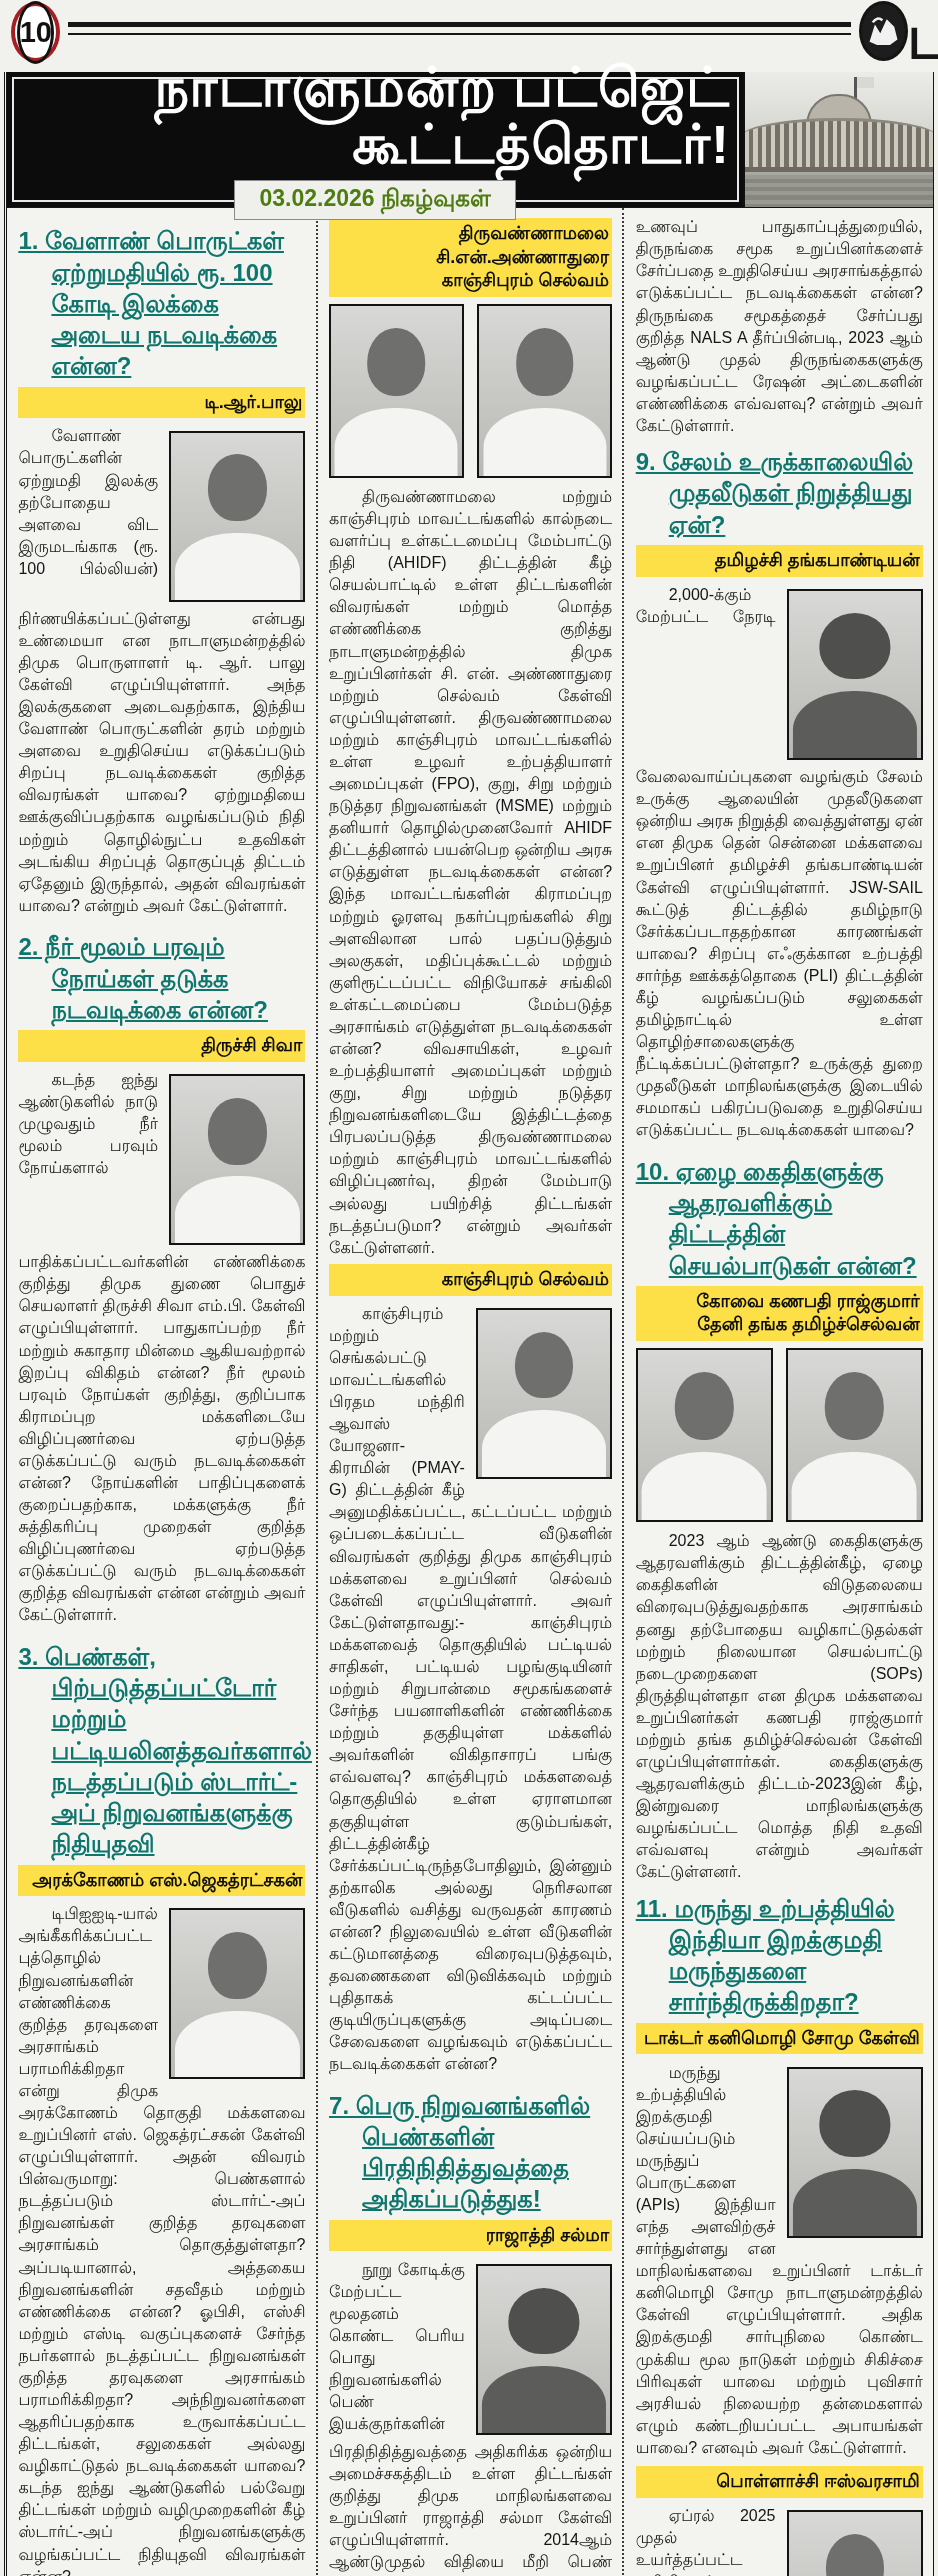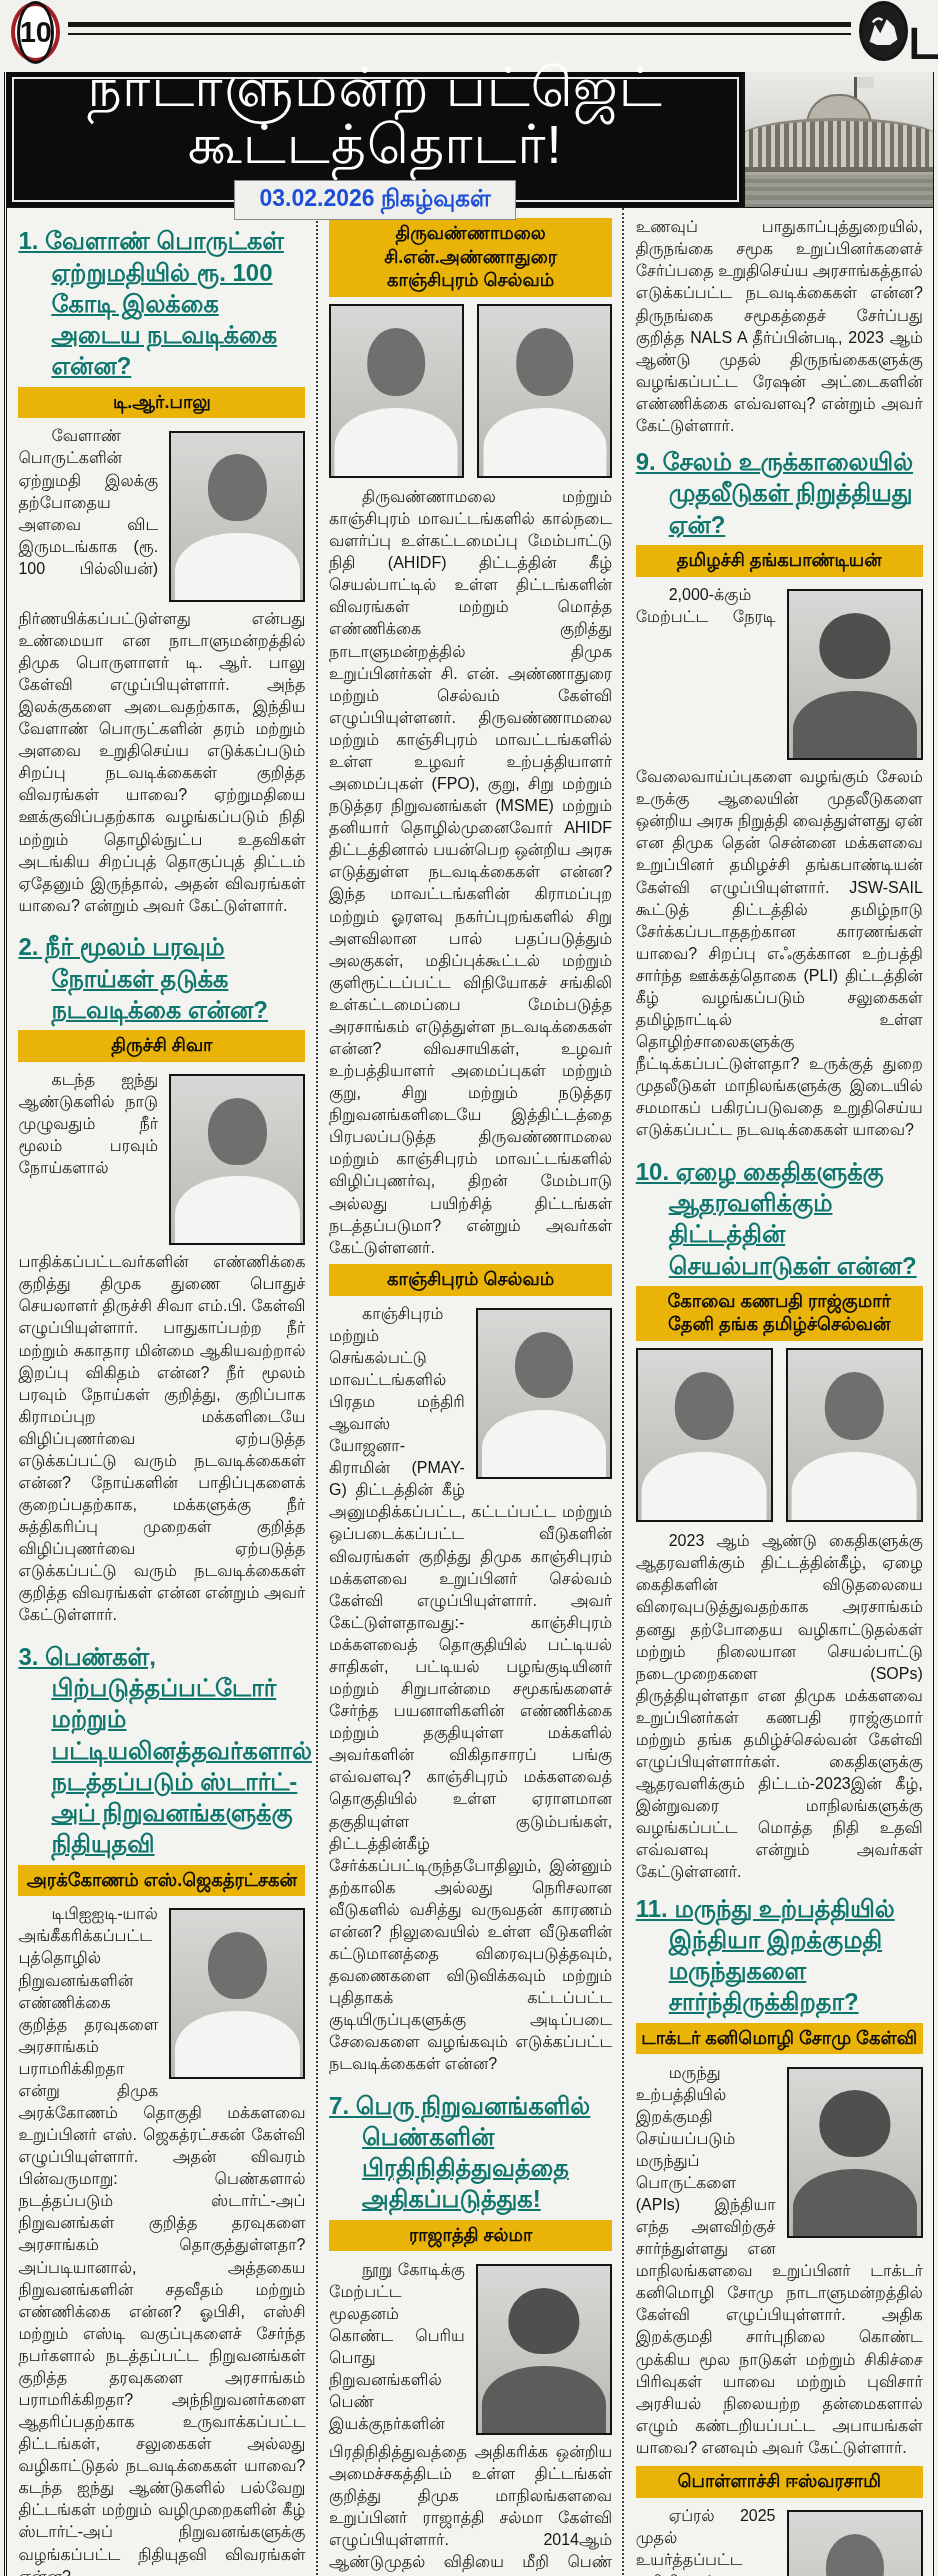--- a/index.html
+++ b/index.html
@@ -38,25 +38,25 @@
     background:#f3f3f0;
   }
   
   .banner{display:flex;height:135px;border-bottom:1.5px solid #151515;}
   .banner-black{
     flex:1;background:#0c0c0c;position:relative;display:flex;flex-direction:column;
     align-items:center;justify-content:center;
   }
   .banner-black::before{content:'';position:absolute;inset:4.6px;border:2.1px solid #e9e9e9;}
   .headline{
-    color:#fff;font-weight:normal;font-size:54px;line-height:1.05;letter-spacing:1px;
-    text-align:center;padding:0 13px;z-index:1;
+    color:#fff;font-weight:bold;font-size:54px;line-height:1.05;letter-spacing:1px;
+    text-align:right;padding:0 13px;z-index:1;
   }
   .datebox{
-    margin-top:7.2px;background:#efefec;color:#1d4ed8;font-weight:bold;font-size:23px;
+    margin-top:7.2px;background:#efefec;color:#4d7c0f;font-weight:bold;font-size:23px;
     padding:4.1px 24px;border:1.5px solid #8a8a8a;z-index:1;
   }
   .parl{
     width:188px;position:relative;border-left:2.1px solid #111;overflow:hidden;
     background:linear-gradient(180deg,#ebebe8 0%,#d9d9d4 40%,#b7b7b1 62%,#8e8e88 100%);
   }
   .parl .band{
     position:absolute;left:-5.2px;right:-5.2px;top:34%;height:34%;
     background:repeating-linear-gradient(90deg,#757068 0 4.6px,#cfcabf 4.6px 8.8px);
     border-top:3.1px solid #8d887e;border-bottom:5.2px solid #6d6860;
@@ -80,21 +80,21 @@
     height:calc(100% - 135px);overflow:hidden;
   }
   .col{padding:8.2px 10.3px 0 11.3px;overflow:hidden;}
   .col.mid{border-left:2.1px dotted #3a3a3a;border-right:2.1px dotted #3a3a3a;}
   
   .q-head{
     font-size:24px;font-weight:bold;line-height:1.3;margin:9.3px 0 5.2px 0;
     padding-left:33px;text-indent:-33px;color:#0f766e;text-decoration:underline;
   }
   .byline{
-    background:#eab308;font-weight:bold;font-size:18px;text-align:center;
+    background:#fde047;font-weight:bold;font-size:18px;text-align:right;
     padding:4.1px 3.1px;margin:2.1px 0 7.2px 0;color:#0d0d0d;line-height:1.3;
   }
   .body p{
     font-size:16px;line-height:1.38;text-align:justify;margin:0 0 5.2px 0;
     text-indent:33px;color:#151515;
   }
   .photo{
     position:relative;float:right;width:132px;height:167px;border:2.1px solid #131313;
     background:linear-gradient(180deg,#d8d8d6,#b8b8b4);margin:5.2px 0 6.2px 11.3px;overflow:hidden;
   }

